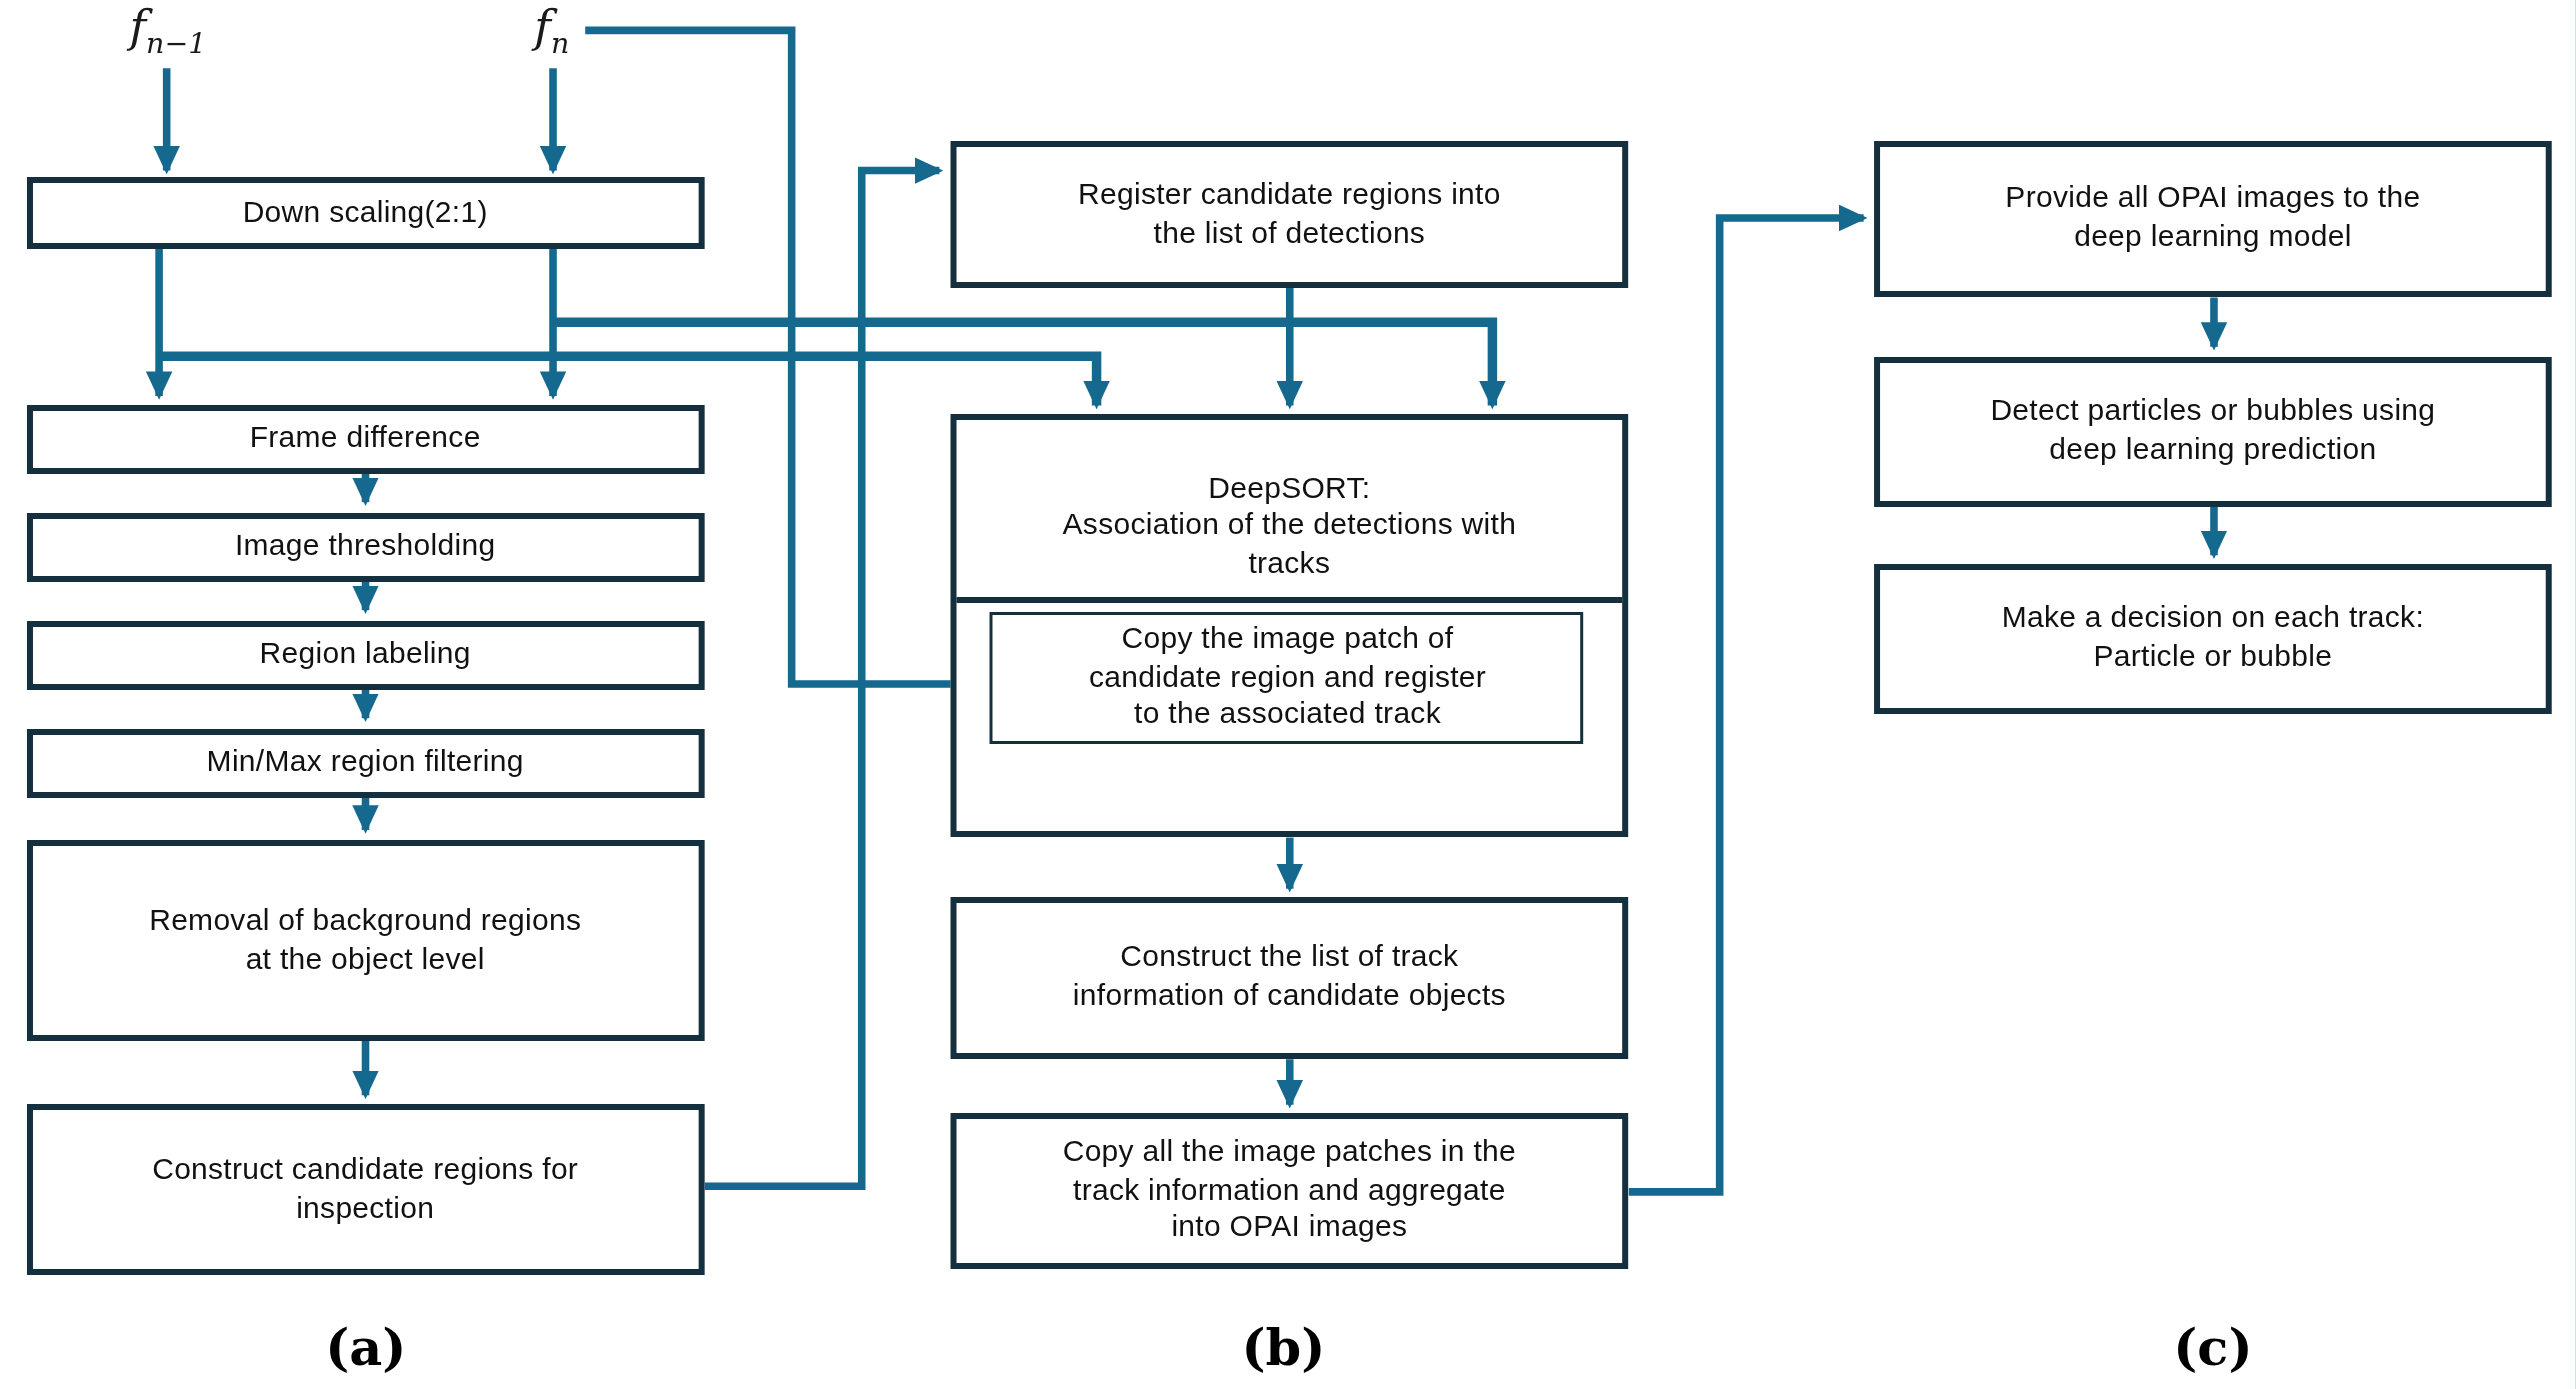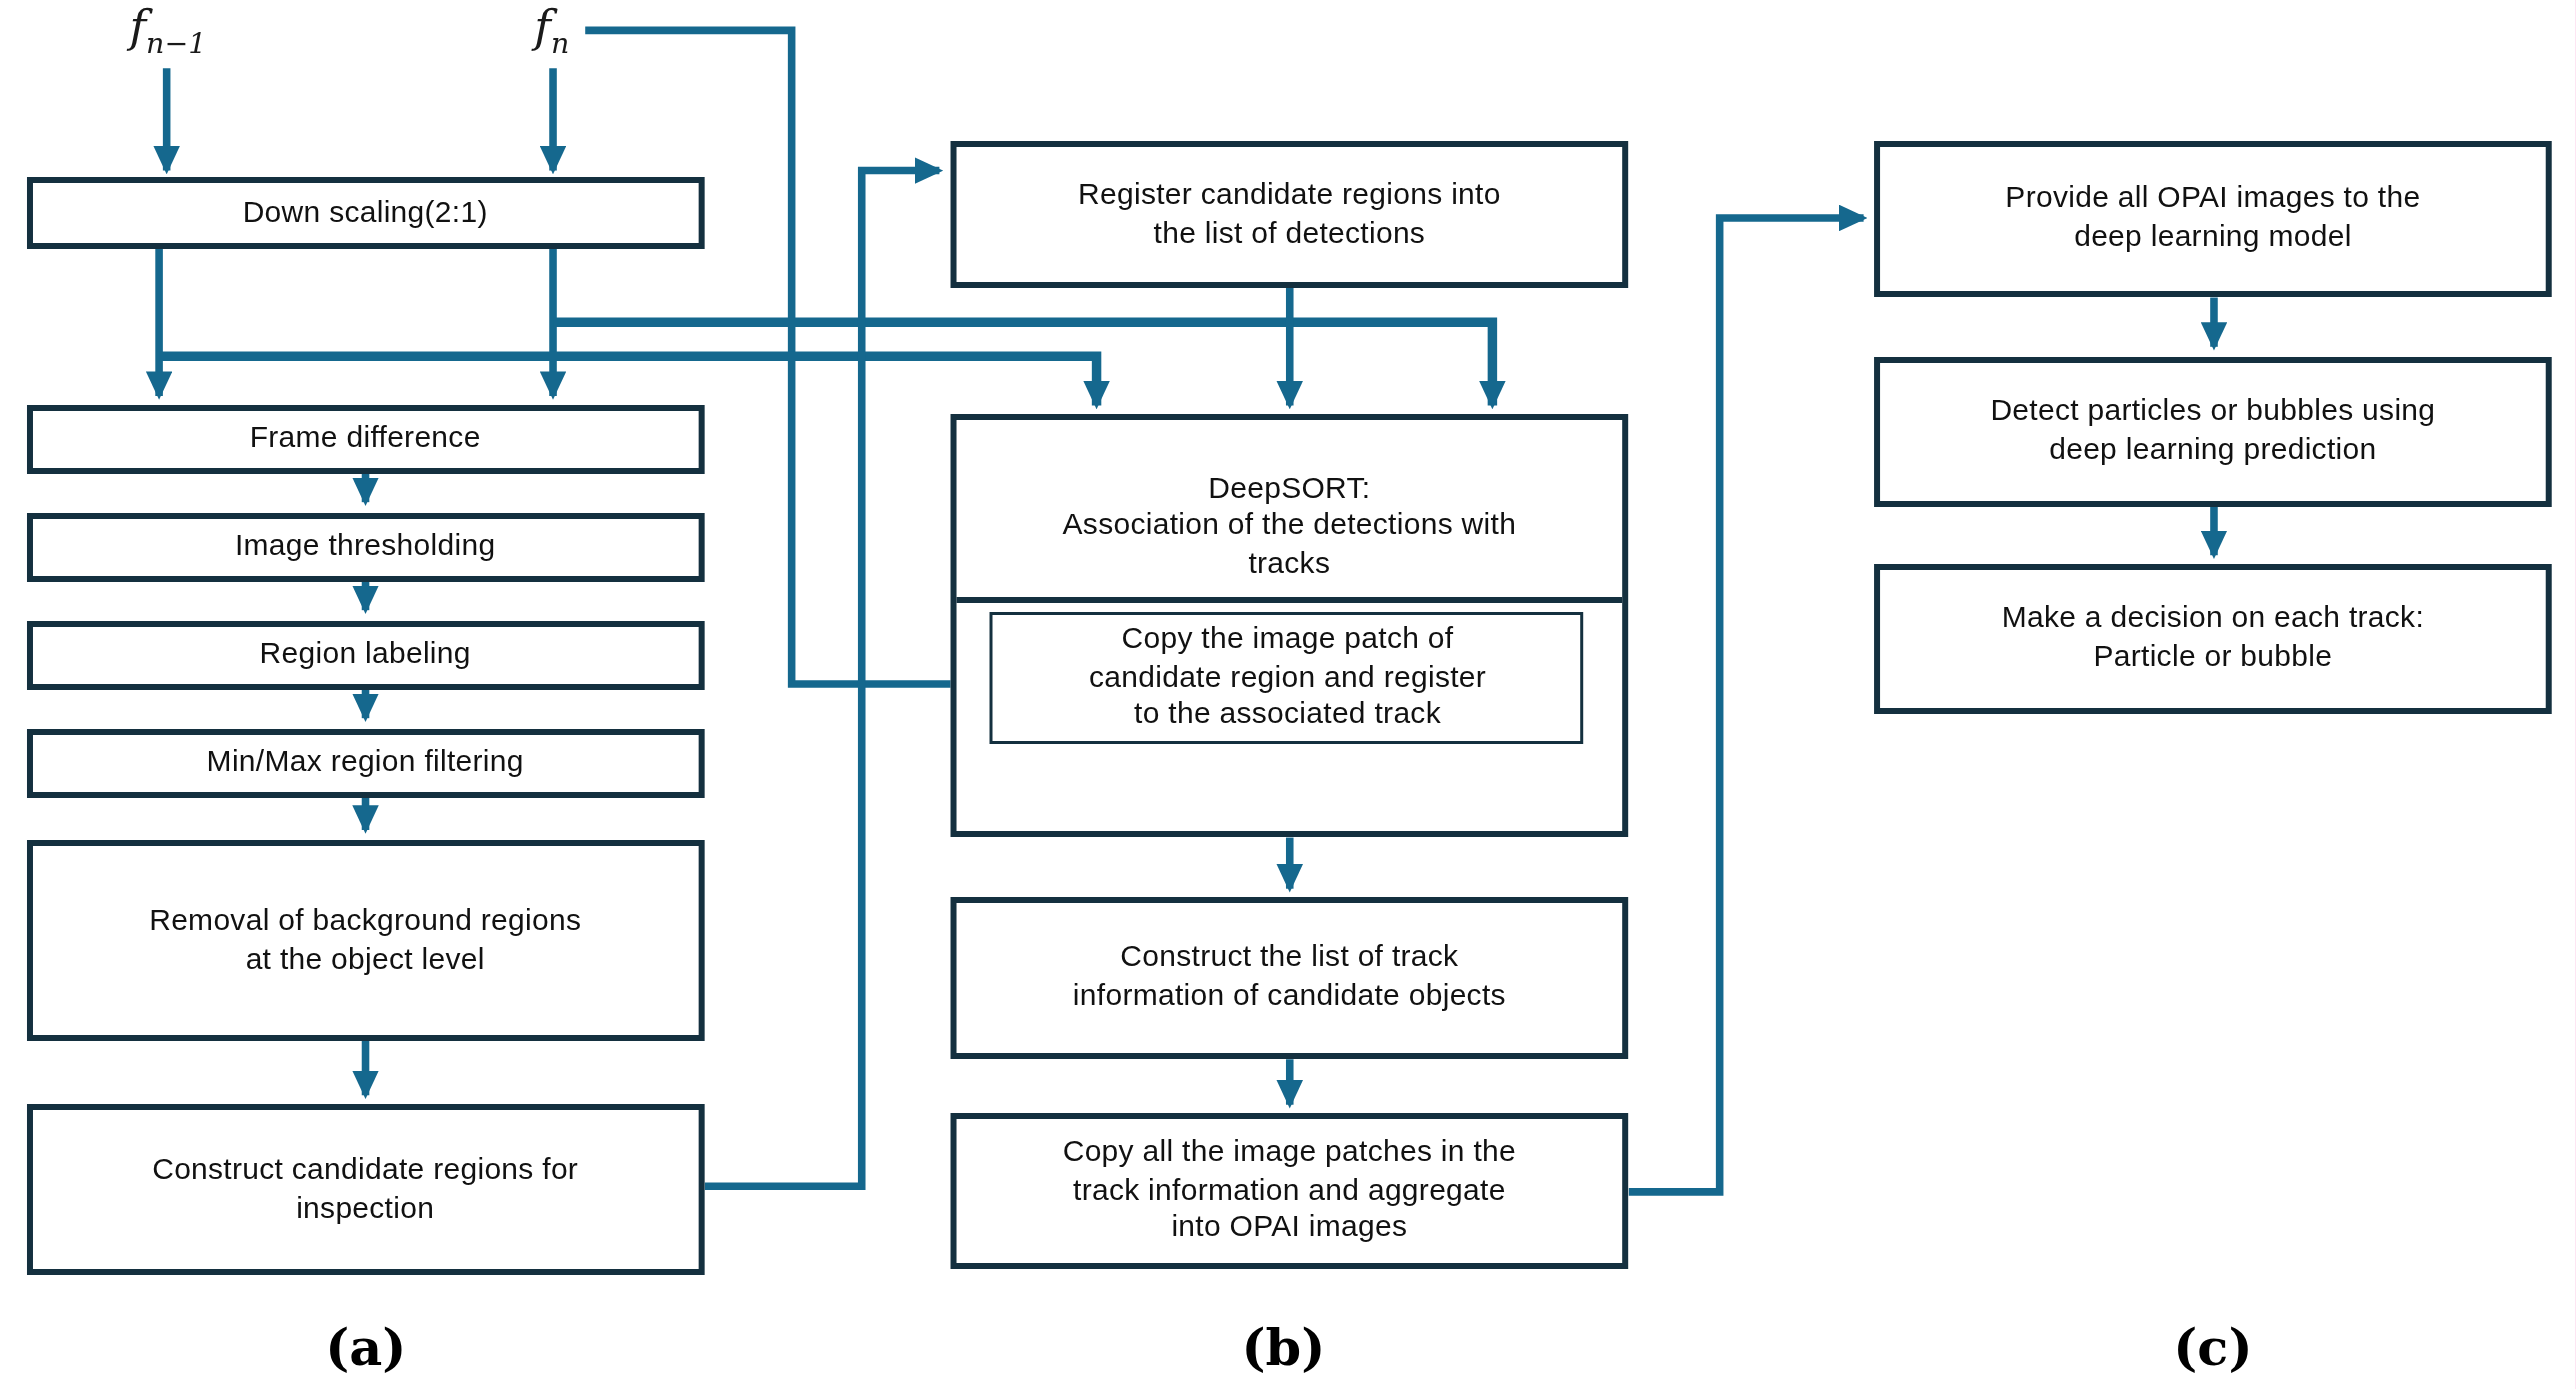--- a/index.html
+++ b/index.html
@@ -1,16 +1,16 @@
 <!DOCTYPE html>
 <html style="font-size:10px"><head>
 <meta charset="utf-8">
 <style>
   html, body { margin: 0; padding: 0; background: #ffffff; overflow: hidden; }
-  .viewport { position: relative; width: 2576px; height: 1389px; background: #f9a8d4; overflow: hidden; }
+  .viewport { position: relative; width: 2576px; height: 1389px; background: #22c55e; overflow: hidden; }
   .stage {
     position: absolute; left: 0; top: 0;
     width: 859px; height: 463px;
     transform: scale(2.9985, 3.0); transform-origin: 0 0;
     background: #ffffff;
     font-family: "Liberation Sans", sans-serif;
     color: #111111;
   }
   .wires { position: absolute; left: 0; top: 0; width: 859px; height: 463px; }
   .wires polyline, .wires line { fill: none; stroke: #15688e; stroke-width: 4; }

